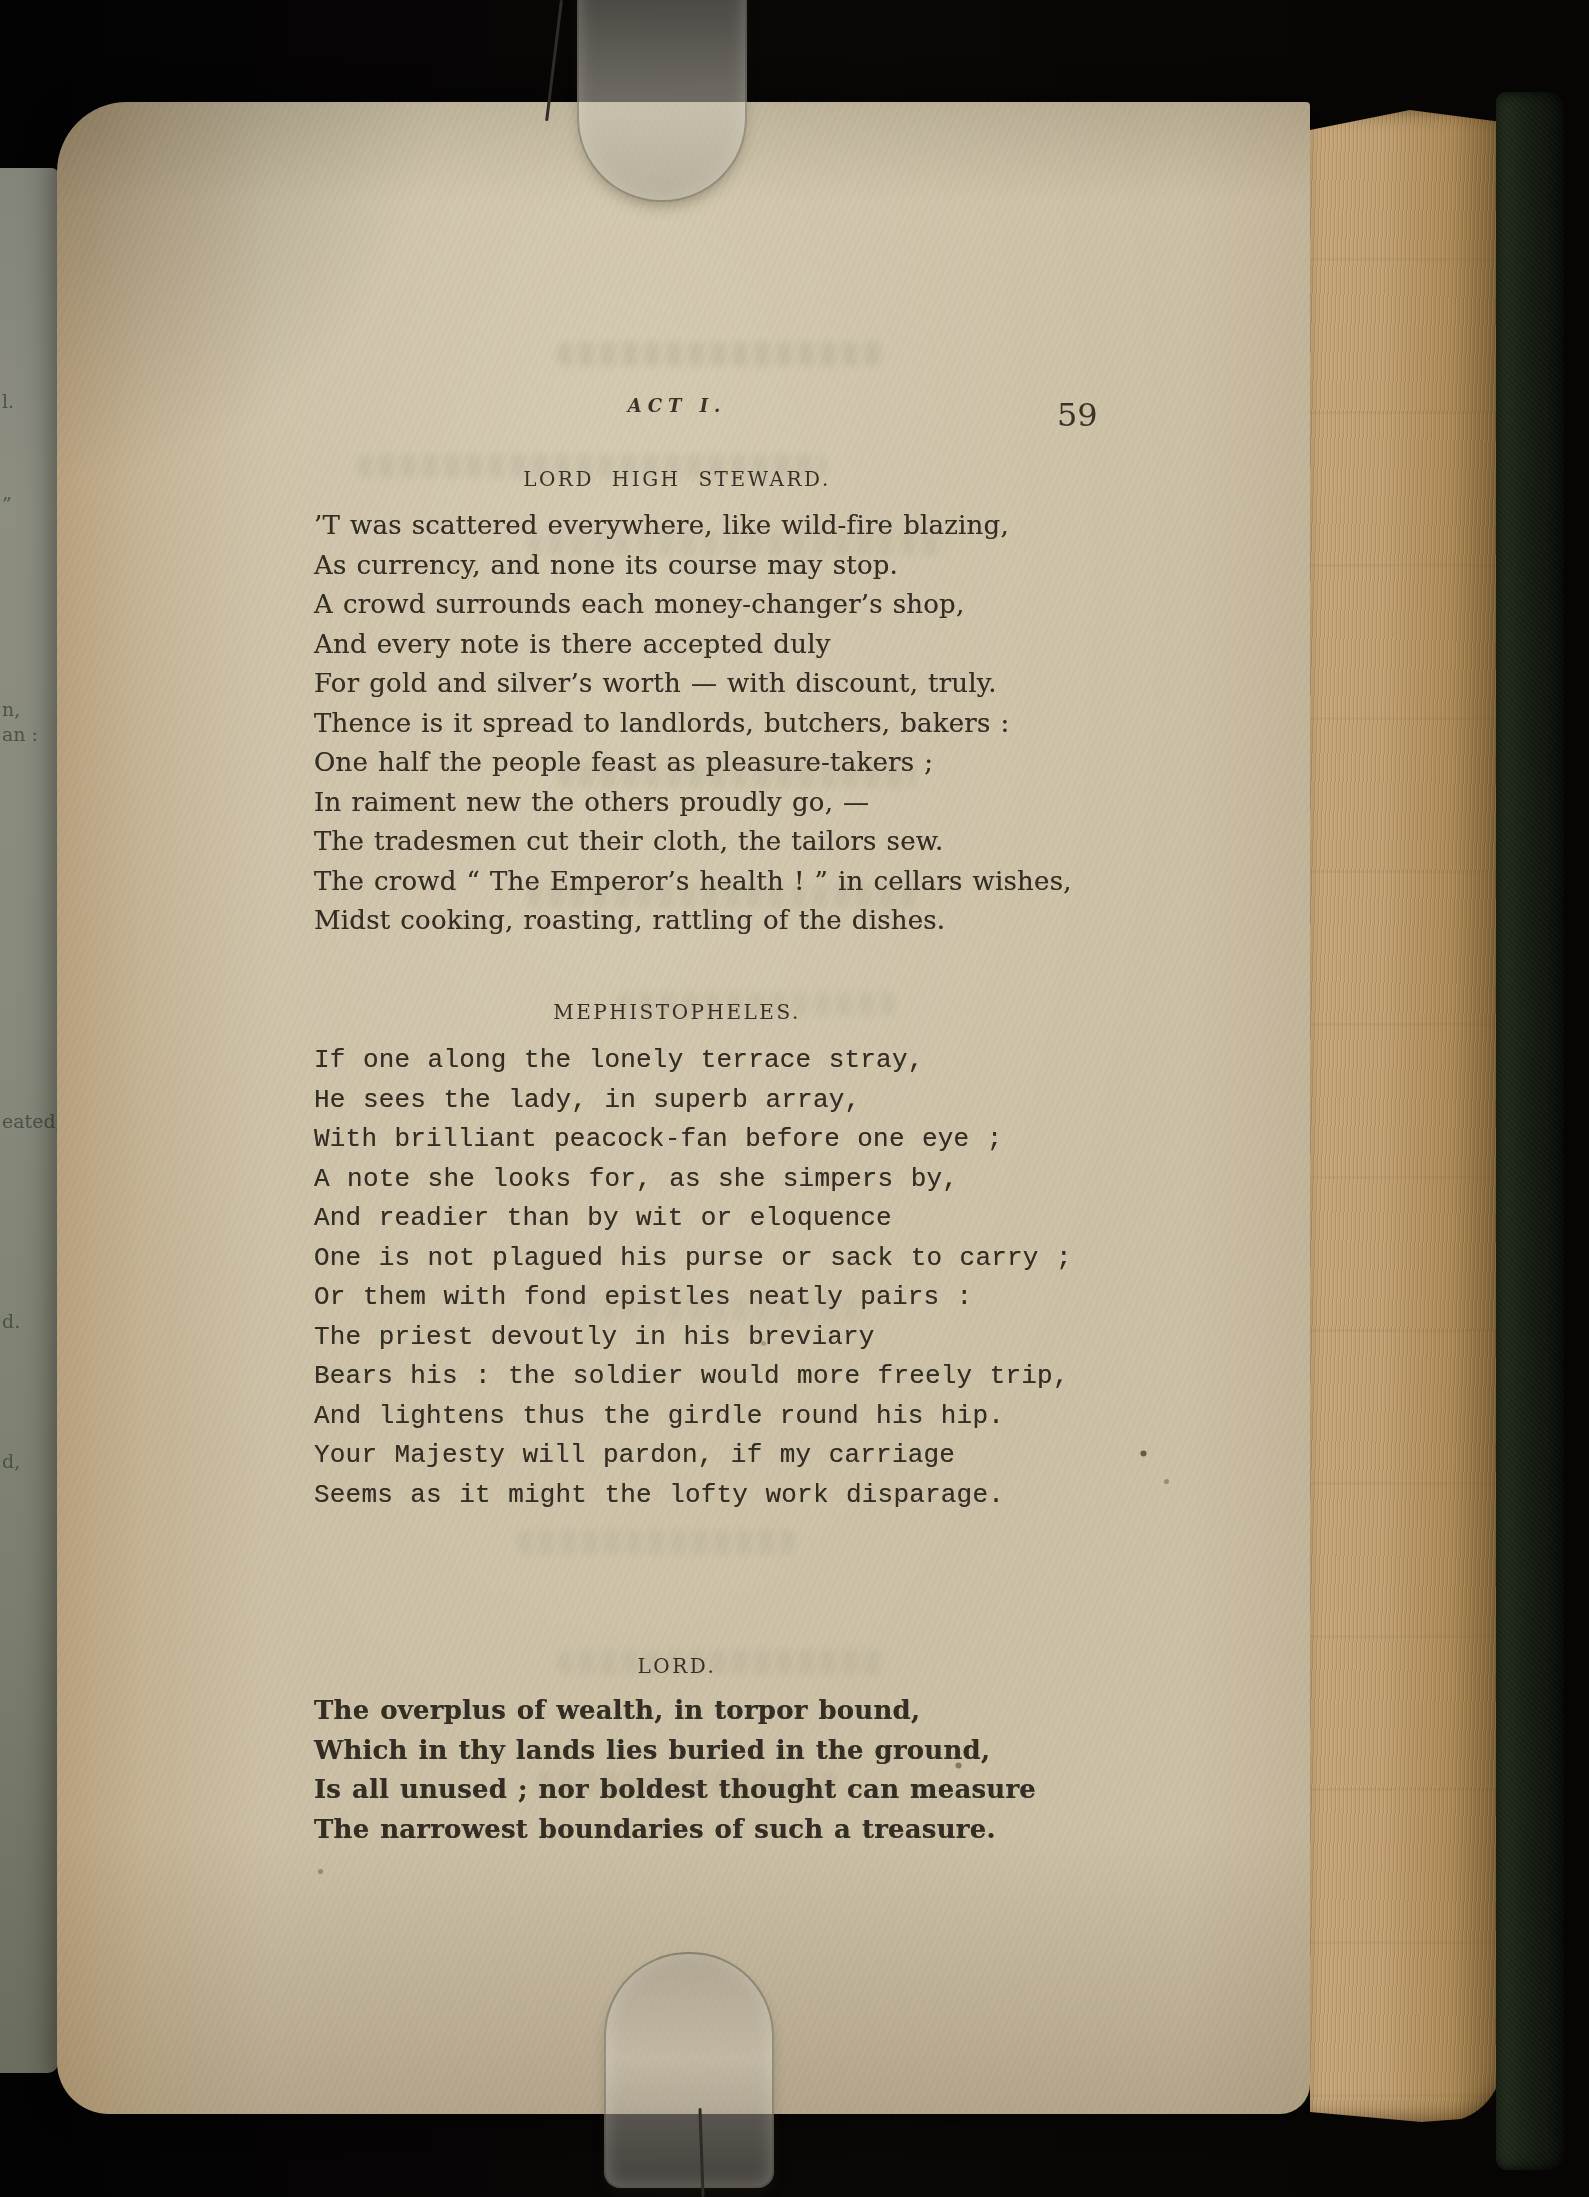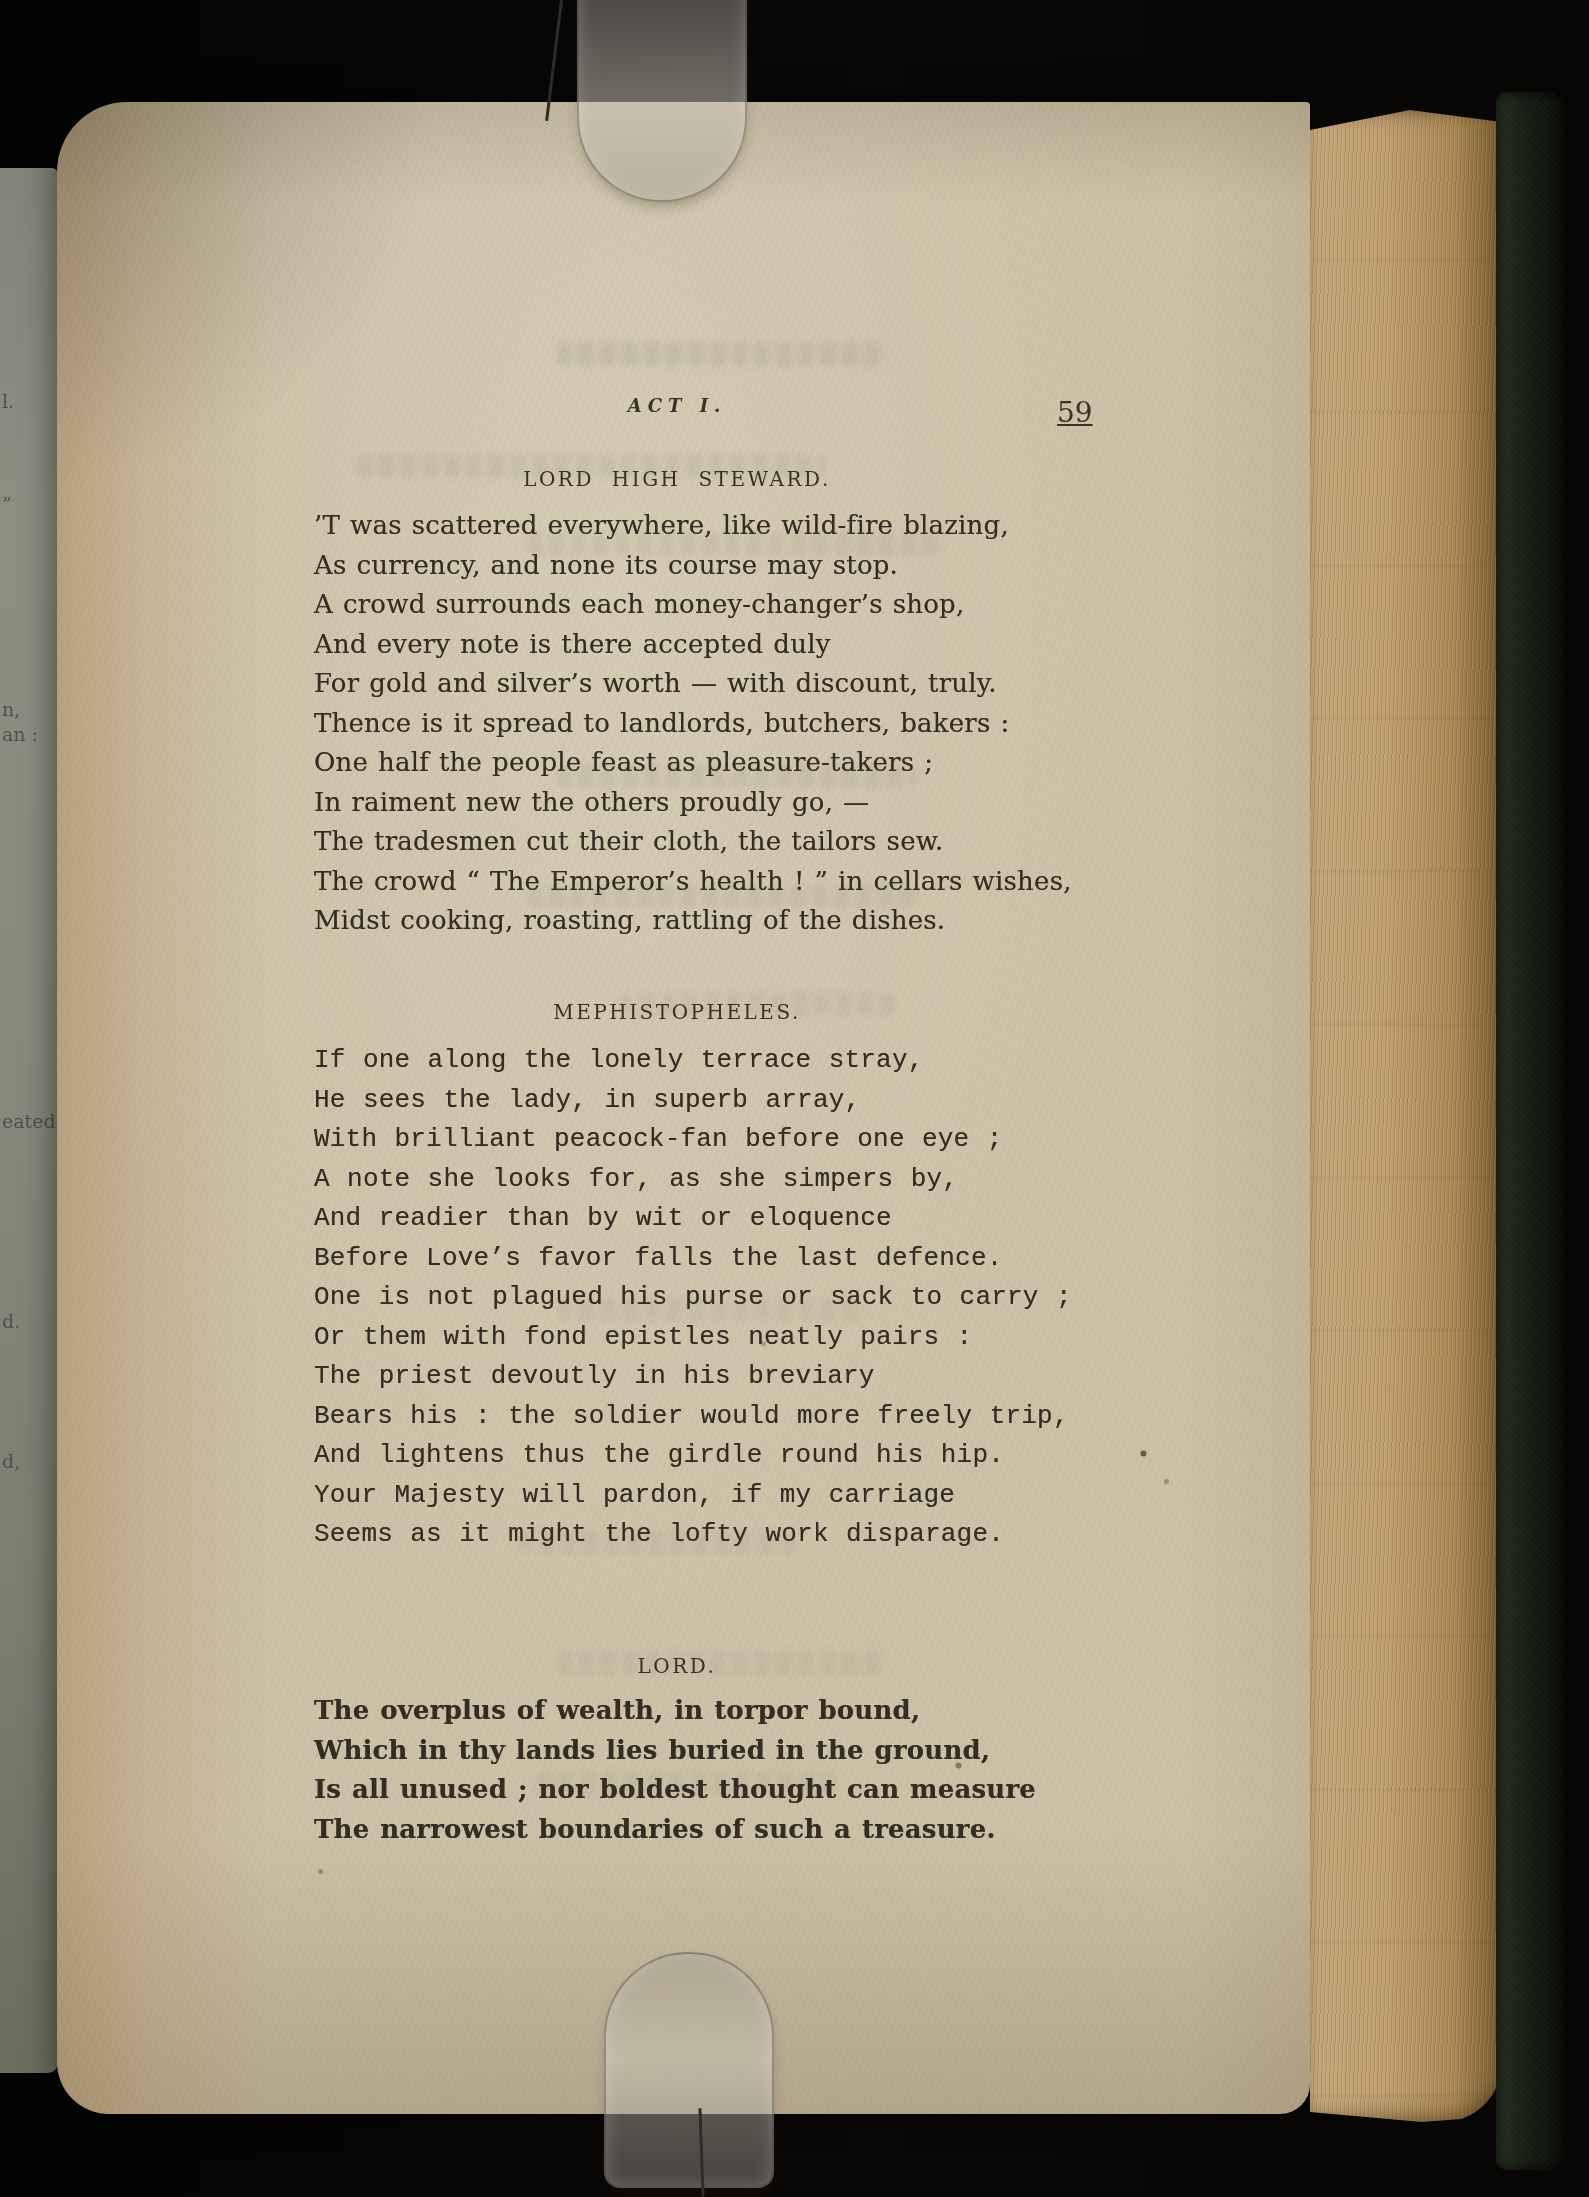--- a/index.html
+++ b/index.html
@@ -28,21 +28,21 @@
   .grain{position:absolute;inset:0;border-radius:inherit;pointer-events:none;
     background:repeating-linear-gradient(115deg, rgba(255,255,255,.015) 0 3px, rgba(40,30,10,.015) 3px 6px);}
 
   
   .bleed{position:absolute;height:24px;border-radius:10px;filter:blur(3px);opacity:.5;
     background:repeating-linear-gradient(90deg, rgba(106,112,95,.28) 0 14px, rgba(106,112,95,.05) 14px 22px);}
 
   
   .act-title{position:absolute;left:255px;top:293px;width:730px;text-align:center;
     font-style:italic;font-size:18px;letter-spacing:6px;color:#39332a;font-weight:bold;}
-  .page-number{position:absolute;left:1000px;top:294px;font-size:28px;color:#39332a;text-decoration:underline;}
+  .page-number{position:absolute;left:1000px;top:294px;font-size:32px;color:#39332a;}
   .speaker{position:absolute;left:255px;width:730px;text-align:center;
     font-size:20px;letter-spacing:2.5px;word-spacing:9px;color:#363028;}
   .speaker.s1{top:365px;}
   .speaker.s2{top:898px;}
   .speaker.s3{top:1552px;}
   .stanza{position:absolute;left:257px;width:840px;font-size:26px;line-height:39.5px;
     color:#332d24;letter-spacing:.2px;word-spacing:1.5px;
     text-shadow:0 0 .5px rgba(50,44,32,.55);}
   .stanza.st1{top:404px;}
   .stanza.st2{top:939px;font-family:Liberation Mono, monospace;}
@@ -133,21 +133,20 @@
         <div class="verse-line">Midst cooking, roasting, rattling of the dishes.</div>
       </div>
 
     <div class="speaker s2">MEPHISTOPHELES.</div>
     <div class="stanza st2">
         <div class="verse-line">If one along the lonely terrace stray,</div>
         <div class="verse-line">He sees the lady, in superb array,</div>
         <div class="verse-line">With brilliant peacock-fan before one eye ;</div>
         <div class="verse-line">A note she looks for, as she simpers by,</div>
         <div class="verse-line">And readier than by wit or eloquence</div>
-        <div class="verse-line">Before Love’s favor falls the last defence.</div>
         <div class="verse-line">One is not plagued his purse or sack to carry ;</div>
         <div class="verse-line">Or them with fond epistles neatly pairs :</div>
         <div class="verse-line">The priest devoutly in his breviary</div>
         <div class="verse-line">Bears his :  the soldier would more freely trip,</div>
         <div class="verse-line">And lightens thus the girdle round his hip.</div>
         <div class="verse-line">Your Majesty will pardon, if my carriage</div>
         <div class="verse-line">Seems as it might the lofty work disparage.</div>
       </div>
 
     <div class="speaker s3">LORD.</div>

